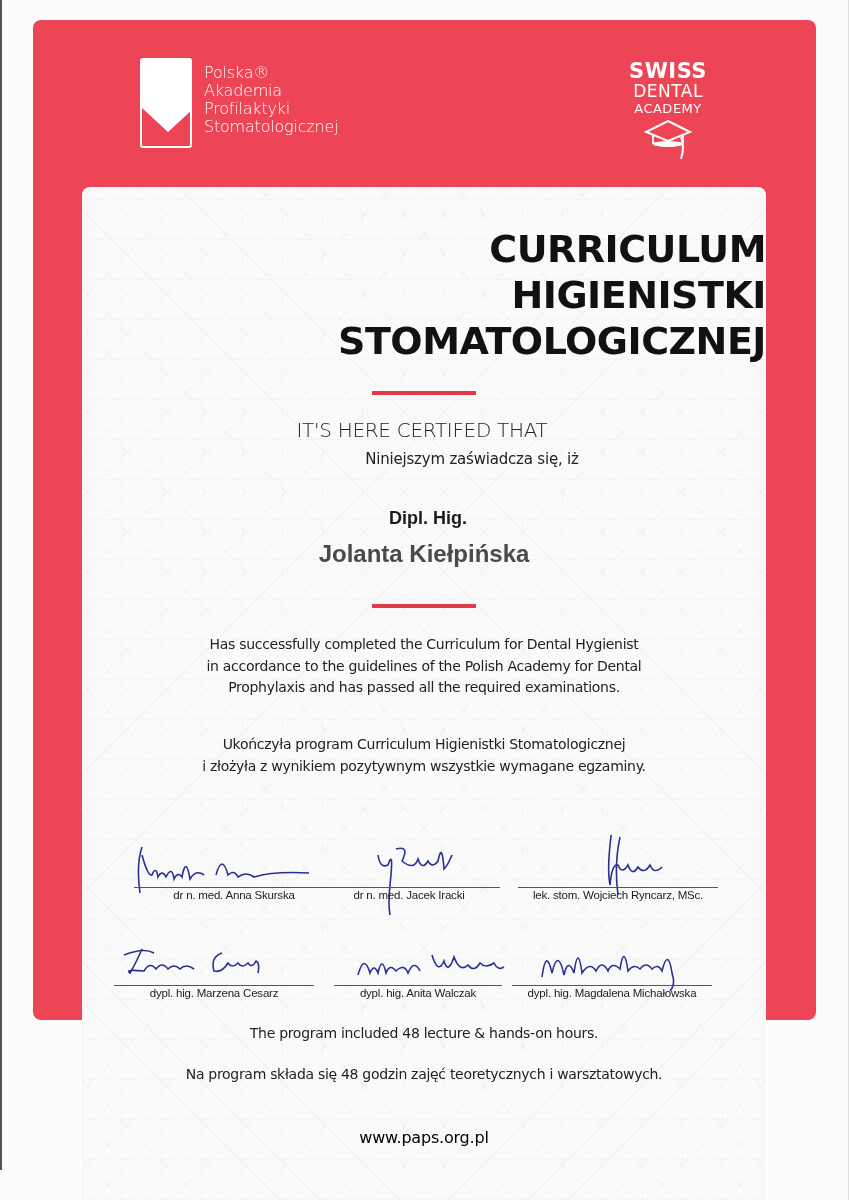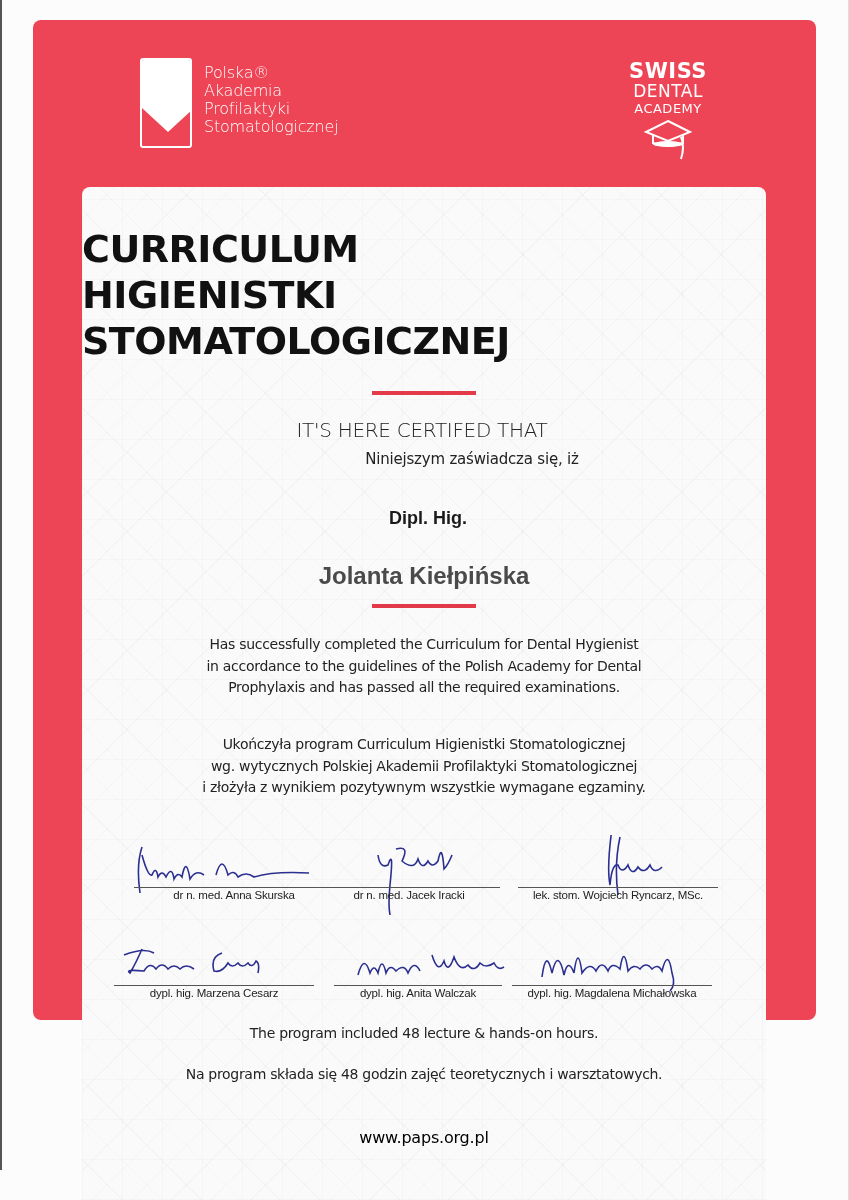--- a/index.html
+++ b/index.html
@@ -37,36 +37,36 @@
     background-color: #fafafa; border-radius: 8px 8px 0 0;
     background-image:
       repeating-linear-gradient(45deg, rgba(0,0,0,0.025) 0 1px, transparent 1px 28px),
       repeating-linear-gradient(-45deg, rgba(0,0,0,0.025) 0 1px, transparent 1px 28px),
       repeating-linear-gradient(0deg, rgba(0,0,0,0.02) 0 1px, transparent 1px 40px),
       repeating-linear-gradient(90deg, rgba(0,0,0,0.02) 0 1px, transparent 1px 40px);
   }
   .card-under { position: absolute; left: 34px; top: 1020px; width: 781px; height: 180px; background: #fcfcfc; }
 
   .title {
-    position: absolute; left: 82px; top: 226px; width: 684px; text-align: left;
+    position: absolute; left: 82px; top: 226px; width: 684px; text-align: right;
     font-family: "DejaVu Sans", sans-serif; font-weight: bold; color: #111;
     font-size: 38px; line-height: 46px; letter-spacing: -0.5px;
   }
   .title span { display: block; }
 
   .red-rule { position: absolute; width: 104px; height: 4px; background: #e23a48; left: 372px; }
 
   .certify-en { position: absolute; left: 82px; top: 418px; width: 680px; text-align: center;
     font-family: "DejaVu Sans", sans-serif; font-weight: 300; font-size: 20px; color: #222; letter-spacing: -0.3px; }
   .certify-pl { position: absolute; left: 82px; top: 450px; width: 684px; text-align: center;
     font-family: "DejaVu Sans", sans-serif; font-size: 15px; color: #222; letter-spacing: -0.2px; margin-left: 48px; }
 
   .name-title { position: absolute; left: 82px; top: 508px; width: 684px; text-align: center;
     font-family: "Liberation Sans", sans-serif; font-weight: bold; font-size: 18px; color: #1a1a1a; padding-left: 8px; }
-  .name { position: absolute; left: 82px; top: 562px; width: 684px; text-align: center;
+  .name { position: absolute; left: 82px; top: 540px; width: 684px; text-align: center;
     font-family: "Liberation Sans", sans-serif; font-weight: bold; font-size: 24px; color: #4a4a4a; }
 
   .para { position: absolute; left: 82px; width: 684px; text-align: center;
     font-family: "DejaVu Sans", sans-serif; font-size: 14px; line-height: 21.5px; color: #222; letter-spacing: -0.3px; }
   .para span { display: block; }
 
   .sig-block { position: absolute; width: 200px; }
   .sig-line { position: absolute; left: 0; width: 100%; top: 52px; height: 1px; background: #555; }
   .sig-name { position: absolute; left: 0; top: 54px; width: 100%; text-align: center;
     font-family: "Liberation Sans", sans-serif; font-size: 11.5px; color: #222; letter-spacing: -0.2px; }
@@ -132,21 +132,20 @@
 <div class="red-rule" style="top:604px;"></div>
 
 <div class="para" style="top:634px;">
   <span>Has successfully completed the Curriculum for Dental Hygienist</span>
   <span>in accordance to the guidelines of the Polish Academy for Dental</span>
   <span>Prophylaxis and has passed all the required examinations.</span>
 </div>
 
 <div class="para" style="top:734px;">
   <span>Ukończyła program Curriculum Higienistki Stomatologicznej</span>
-  <span>wg. wytycznych Polskiej Akademii Profilaktyki Stomatologicznej</span>
   <span>i złożyła z wynikiem pozytywnym wszystkie wymagane egzaminy.</span>
 </div>
 
 <div class="sig-block" style="left:134px; top:835px; width:200px;">
   <svg class="sig-scribble" width="220" height="60" viewBox="0 0 220 60">
     <path d="M8,12 Q2,30 6,58 M8,20 Q14,42 18,40 Q22,30 24,42 Q28,34 32,42 Q38,30 40,44 Q44,36 48,42 Q52,20 56,44 Q62,34 70,40 M82,40 Q88,18 94,40 Q100,34 104,42 Q112,36 120,42 Q140,36 175,38" fill="none" stroke="#2b2f8f" stroke-width="1.6"></path>
   </svg>
   <div class="sig-line"></div>
   <div class="sig-name">dr n. med. Anna Skurska</div>
 </div>

